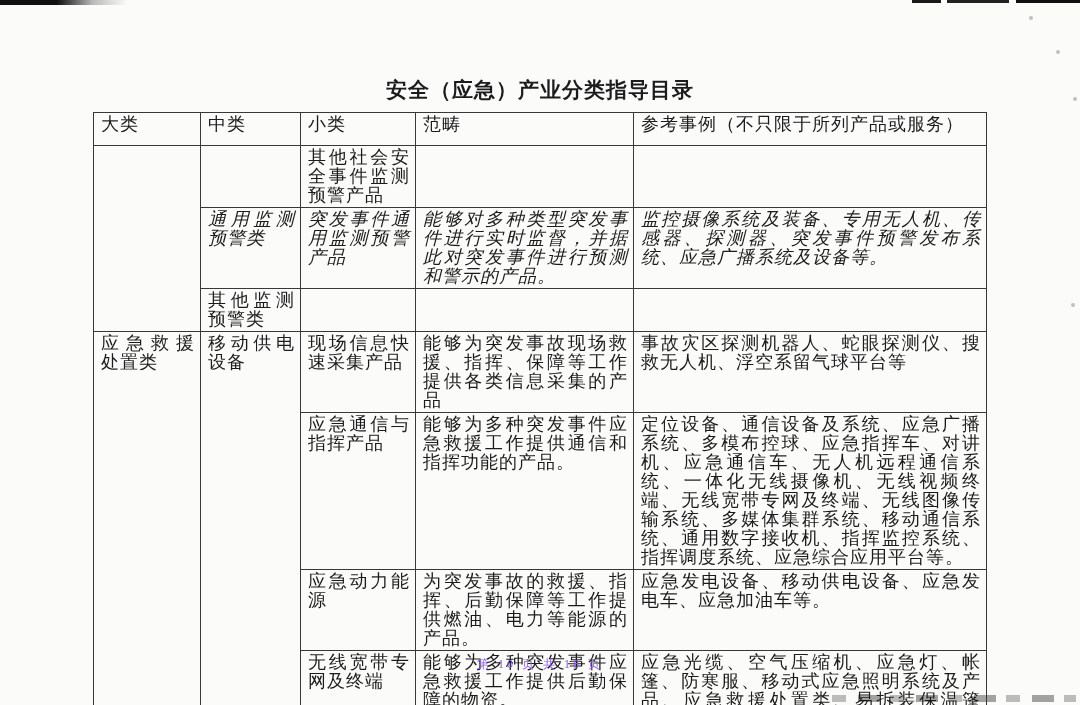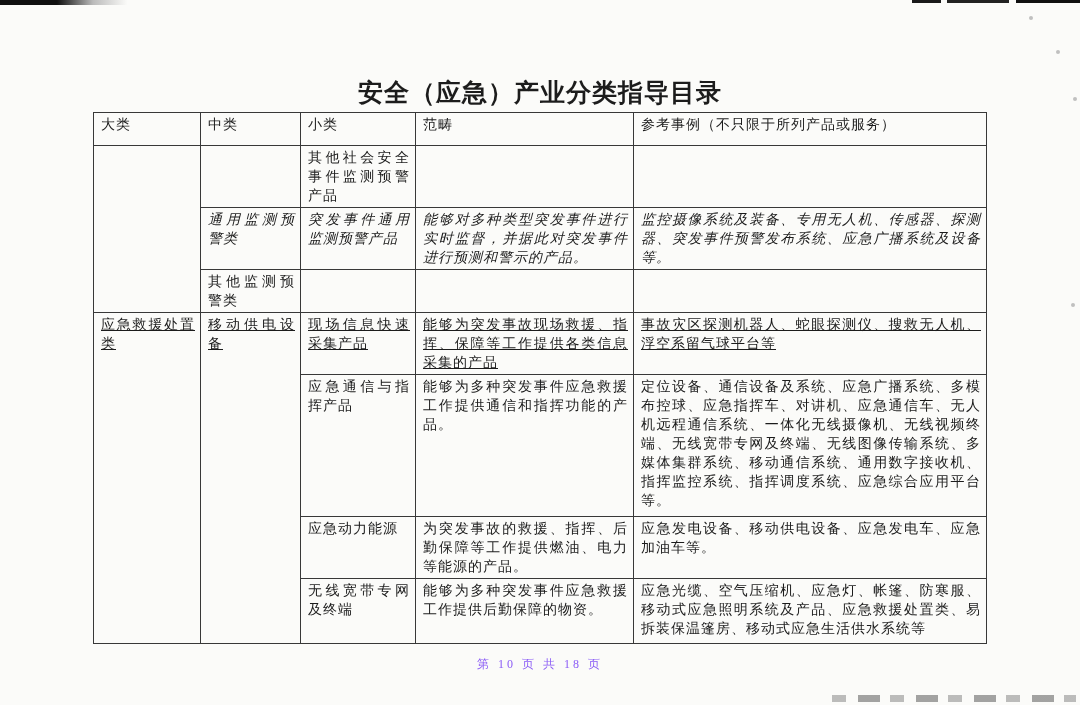--- a/index.html
+++ b/index.html
@@ -21,38 +21,38 @@
   .smudge{
     left:832px;top:695px;width:244px;height:7px;
     background:repeating-linear-gradient(to right,
       rgba(110,110,110,.45) 0 14px, rgba(110,110,110,0) 14px 26px,
       rgba(90,90,90,.55) 26px 48px, rgba(110,110,110,0) 48px 58px);
     filter:blur(.7px);
   }
   
   .doc-title{
     position:absolute;top:76px;left:0;width:100%;
-    text-align:center;font-size:25px;font-weight:bold;
+    text-align:center;font-size:21px;font-weight:bold;
     letter-spacing:1px;margin:0;
   }
   table.catalog{
     position:absolute;left:93px;top:112px;
     width:893px;table-layout:fixed;
     border-collapse:collapse;
   }
   table.catalog col.c1{width:107px;}
   table.catalog col.c2{width:100px;}
   table.catalog col.c3{width:115px;}
   table.catalog col.c4{width:218px;}
   table.catalog col.c5{width:353px;}
   table.catalog th,table.catalog td{
     border:1.5px solid #383838;
     vertical-align:top;
     padding:2px 5px 2px 7px;
-    font-size:14px;font-weight:normal;
+    font-size:18px;font-weight:normal;
     line-height:19px;
     letter-spacing:1px;
     text-align:justify;
     text-align-last:left;
     overflow:hidden;
   }
   table.catalog th{text-align:left;white-space:nowrap;}
   .page-footer{
     position:absolute;top:656px;left:0;width:100%;
     text-align:center;font-size:12px;letter-spacing:3px;
@@ -100,21 +100,21 @@
       <td>突发事件通用监测预警产品</td>
       <td>能够对多种类型突发事件进行实时监督，并据此对突发事件进行预测和警示的产品。</td>
       <td>监控摄像系统及装备、专用无人机、传感器、探测器、突发事件预警发布系统、应急广播系统及设备等。</td>
     </tr>
     <tr style="height:40px;">
       <td>其他监测预警类</td>
       <td></td>
       <td></td>
       <td></td>
     </tr>
-    <tr style="height:59px;text-decoration:underline;">
+    <tr style="height:59px;">
       <td rowspan="4">应急救援处置类</td>
       <td rowspan="4">移动供电设备</td>
       <td>现场信息快速采集产品</td>
       <td>能够为突发事故现场救援、指挥、保障等工作提供各类信息采集的产品</td>
       <td>事故灾区探测机器人、蛇眼探测仪、搜救无人机、浮空系留气球平台等</td>
     </tr>
     <tr style="height:142px;margin-top:6px;">
       <td>应急通信与指挥产品</td>
       <td>能够为多种突发事件应急救援工作提供通信和指挥功能的产品。</td>
       <td>定位设备、通信设备及系统、应急广播系统、多模布控球、应急指挥车、对讲机、应急通信车、无人机远程通信系统、一体化无线摄像机、无线视频终端、无线宽带专网及终端、无线图像传输系统、多媒体集群系统、移动通信系统、通用数字接收机、指挥监控系统、指挥调度系统、应急综合应用平台等。</td>

